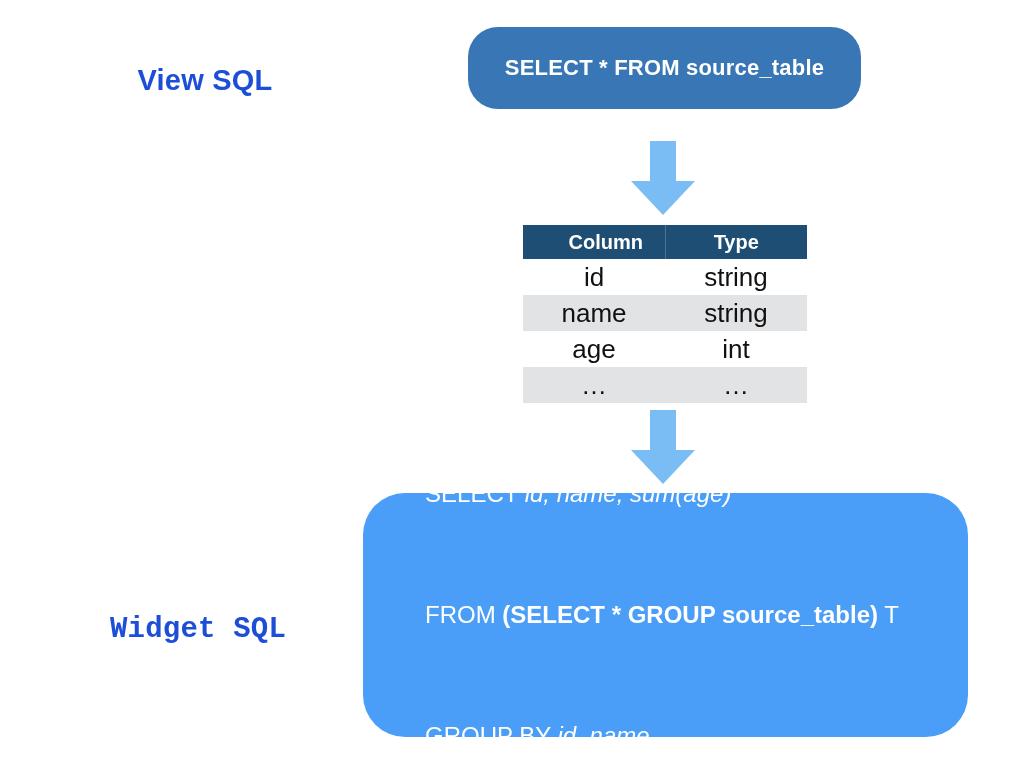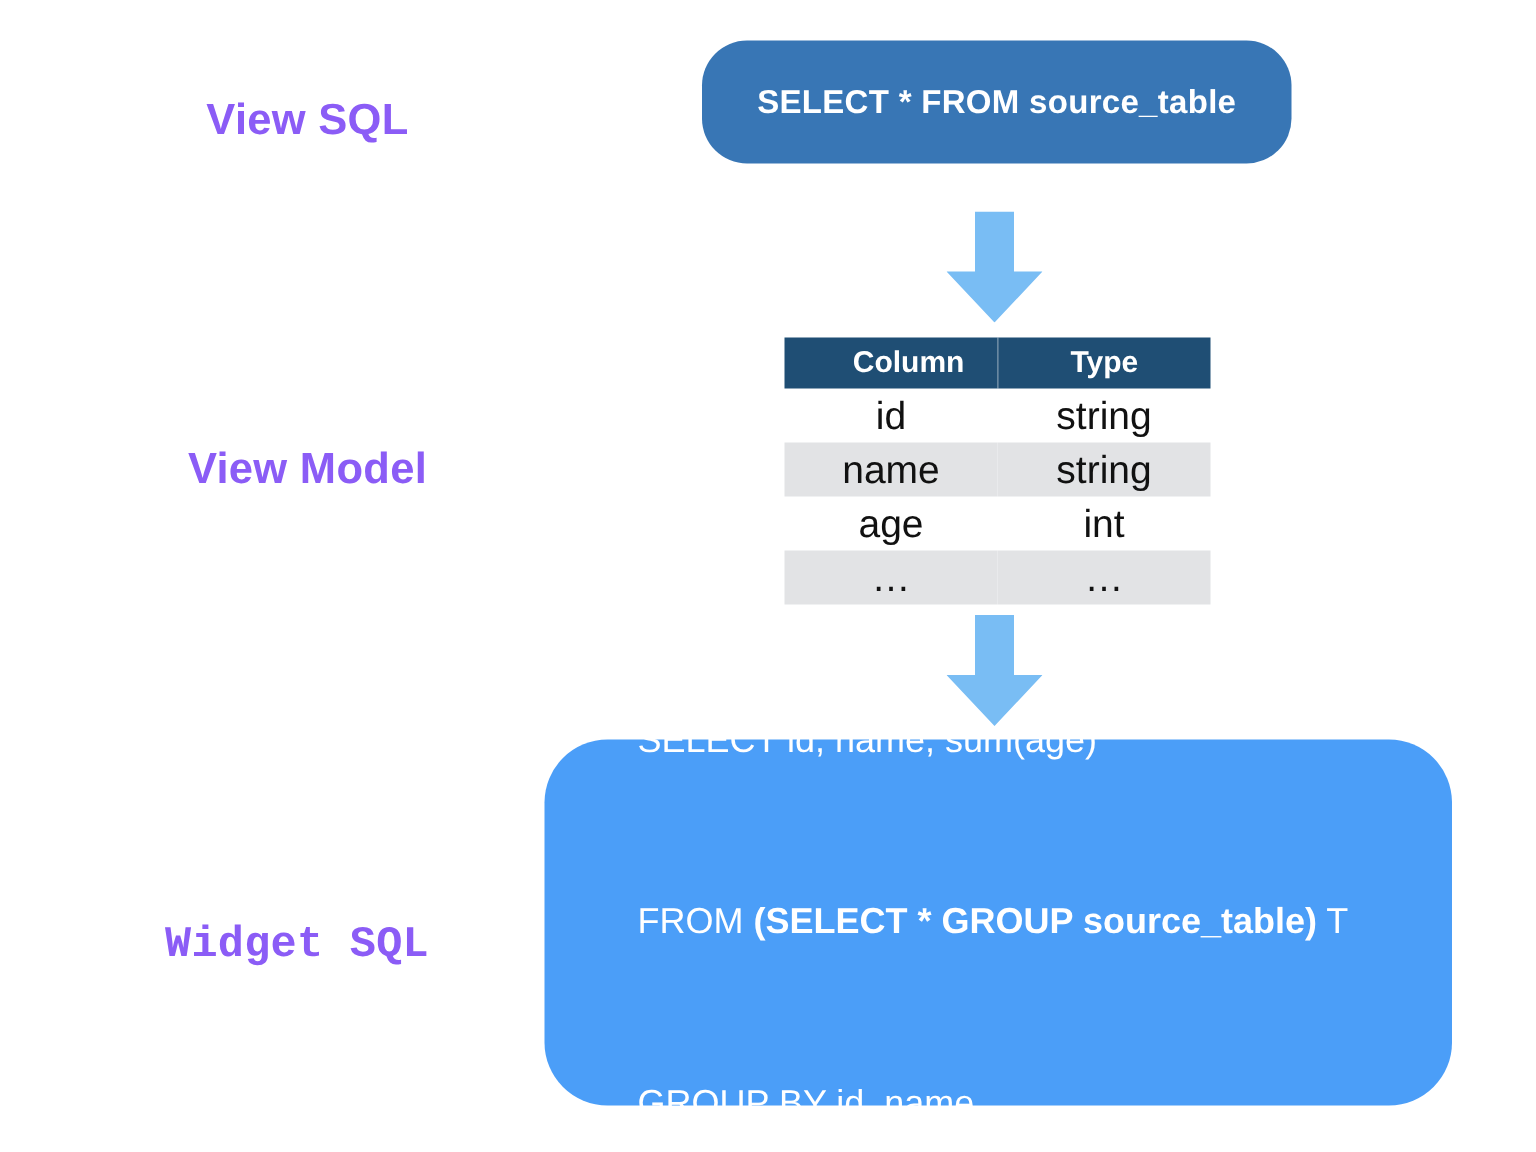--- a/index.html
+++ b/index.html
@@ -14,21 +14,21 @@
     height: 768px;
     background: #ffffff;
     overflow: hidden;
   }
   .row-label {
     position: absolute;
     width: 300px;
     text-align: center;
     font-size: 29px;
     font-weight: bold;
-    color: #8b5cf6;
+    color: #1d4ed8;
     letter-spacing: 0.2px;
   }
   .label-view-sql   { left: 55px;  top: 64px;  }
   .label-view-model { left: 55px;  top: 297px; }
   .label-widget-sql { left: 48px;  top: 613px; font-family: Liberation Mono, monospace; }
 
   .view-sql-box {
     position: absolute;
     left: 468px;
     top: 27px;
@@ -102,31 +102,30 @@
     flex-direction: column;
     justify-content: center;
     gap: 37px;
     padding-left: 22px;
   }
   .widget-sql-box .sql-line {
     color: #ffffff;
     font-size: 24px;
     white-space: pre;
   }
-  .widget-sql-box .it   { }
+  .widget-sql-box .it   { font-style: italic; }
   .widget-sql-box .bold { font-weight: bold; }
 </style>
 </head>
 <body>
 
 <div class="canvas">
 
   <div class="row-label label-view-sql">View SQL</div>
 
-  <div class="row-label label-view-model">View Model</div>
 
   <div class="row-label label-widget-sql">Widget SQL</div>
 
   <div class="view-sql-box">
     <span class="sql-text">SELECT * FROM source_table</span>
   </div>
 
   <svg class="down-arrow arrow-1" viewBox="0 0 64 74">
     <polygon points="19,0 45,0 45,40 64,40 32,74 0,40 19,40"></polygon>
   </svg>

